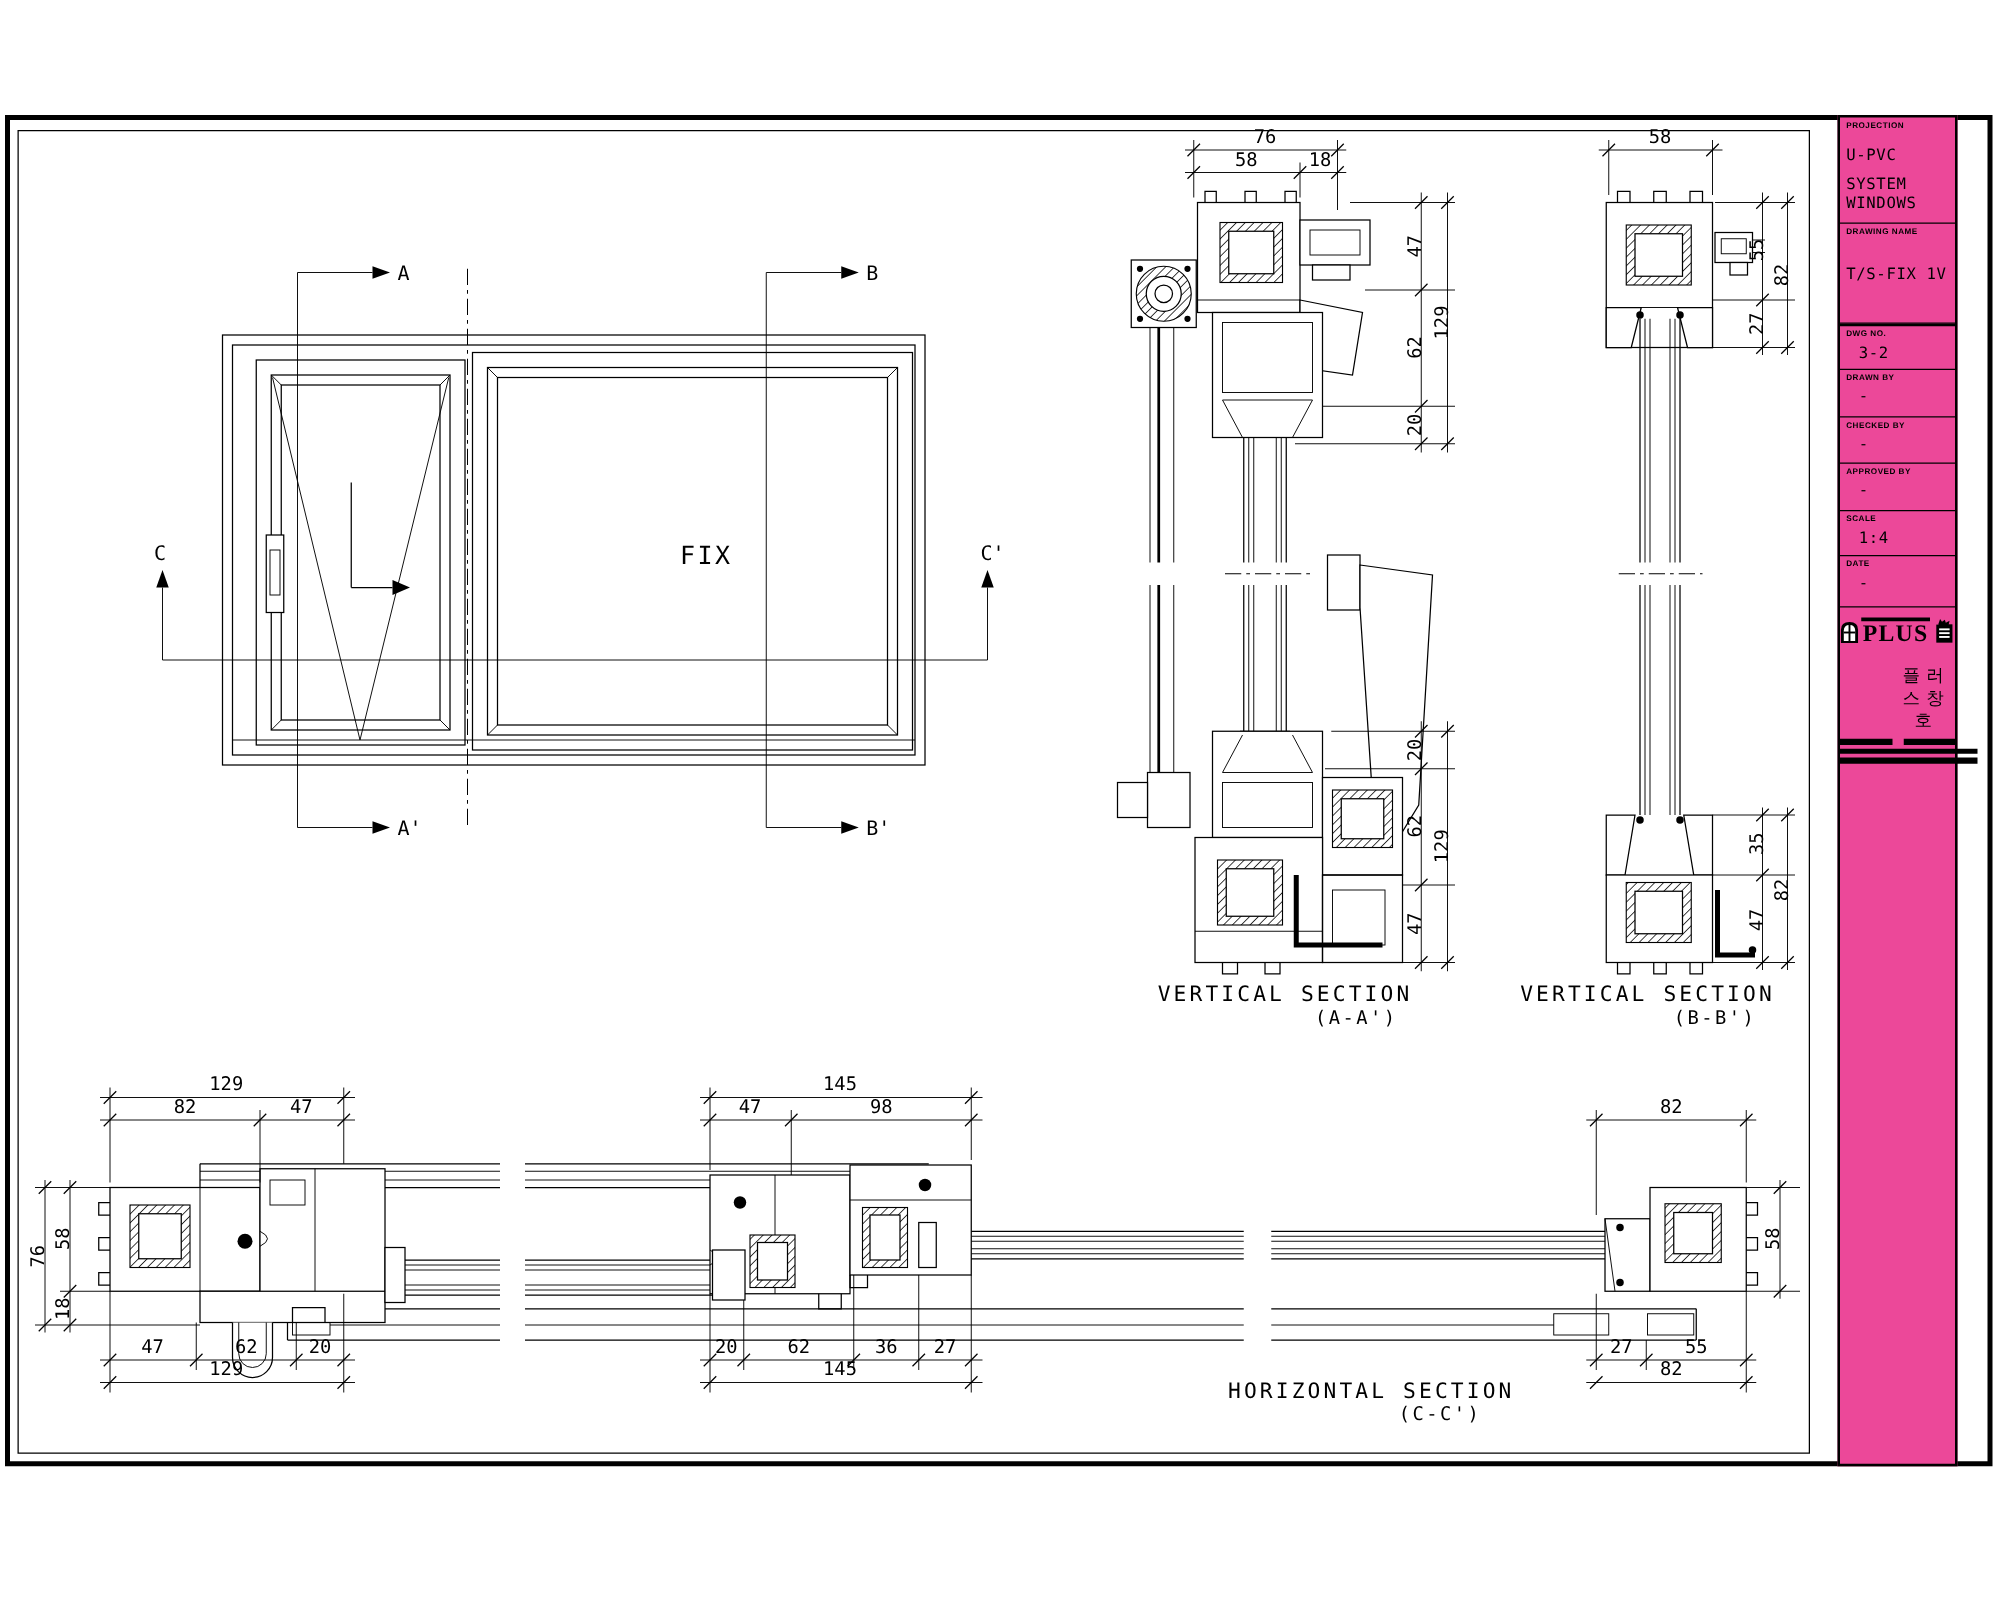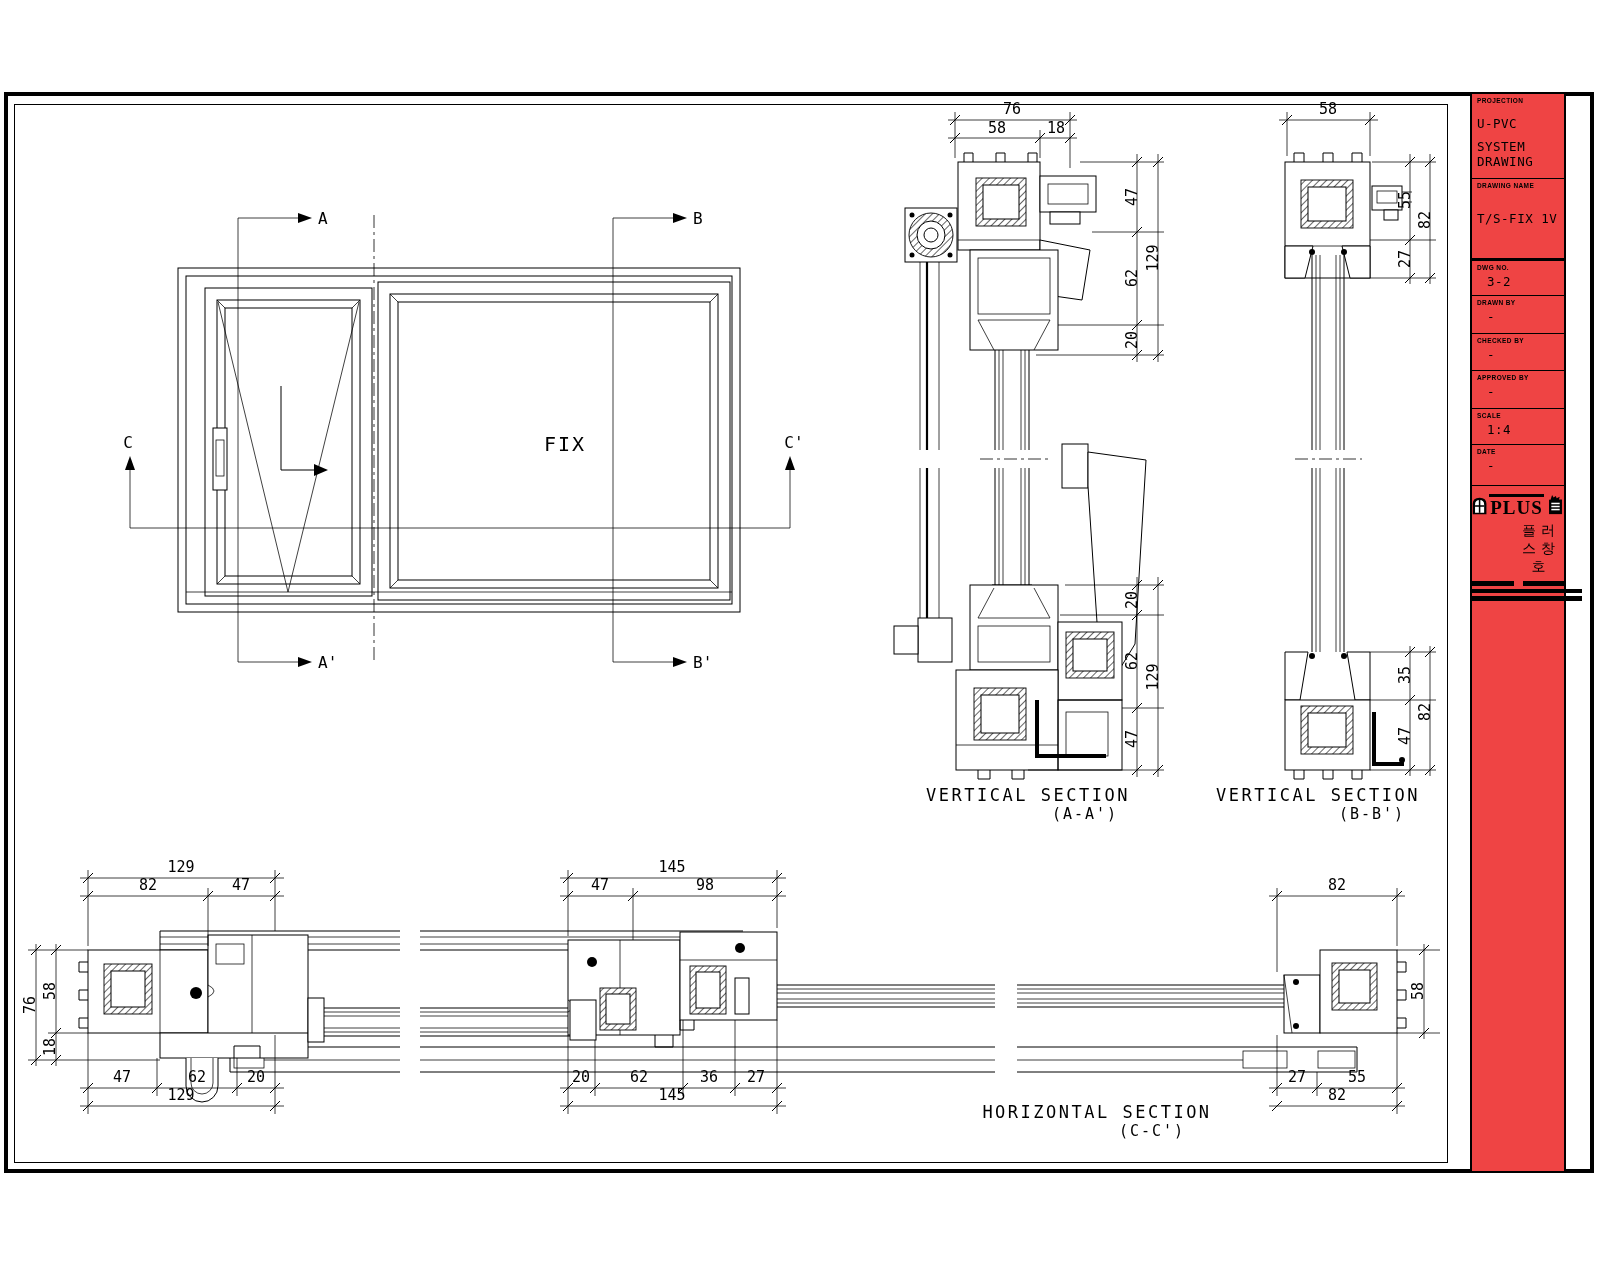--- a/index.html
+++ b/index.html
@@ -21,32 +21,32 @@
   .gap{fill:#fff;stroke:none}
   .cl{stroke:#000;stroke-width:.8;fill:none;stroke-dasharray:13 4 3 4}
   text.d{font-family:"DejaVu Sans Mono",monospace;font-size:15px;fill:#000;text-anchor:middle}
   text.m{font-family:"DejaVu Sans Mono",monospace;font-size:16px;fill:#000}
   text.mm{font-family:"DejaVu Sans Mono",monospace;font-size:16px;fill:#000;text-anchor:middle}
   text.fx{font-family:"DejaVu Sans Mono",monospace;font-size:20px;fill:#000;text-anchor:middle;letter-spacing:2px}
   text.t{font-family:"DejaVu Sans Mono",monospace;font-size:17px;fill:#000;text-anchor:middle;letter-spacing:2.5px}
   text.t2{font-family:"DejaVu Sans Mono",monospace;font-size:15px;fill:#000;text-anchor:middle;letter-spacing:2px}
   
   .tb{position:absolute;left:1470px;top:92px;width:96px;height:1081px;border:2.5px solid #000;
-      box-sizing:border-box;background:#ef4444;}
+      box-sizing:border-box;background:#ec4899;}
   .tbrow{border-bottom:1.5px solid #000;box-sizing:border-box;padding:3px 5px;position:relative;overflow:hidden;}
   .tlabel{font-size:6.5px;font-weight:bold;letter-spacing:.4px;}
   .tval{font-family:"DejaVu Sans Mono",monospace;font-size:12.5px;letter-spacing:.5px;}
   .rules{margin:14px 2px 0 24px;height:558px;
          background:repeating-linear-gradient(to bottom,#000 0 1px,transparent 1px 18.6px);}
   .thick-top{border-top:2.5px solid #000;}
   .tb-logo{padding-top:6px;text-align:center;}
   .logo-row{display:flex;align-items:flex-end;justify-content:center;gap:2px;height:26px;}
   .plus-wrap{border-top:3px solid #000;font-weight:bold;font-size:19px;letter-spacing:1px;
              font-family:Liberation Serif, serif;line-height:21px;padding:0 1px;}
-  .kr{font-size:14px;letter-spacing:5px;margin-top:4px;font-family:Liberation Mono, monospace;padding-left:46px;}
+  .kr{font-size:14px;letter-spacing:5px;margin-top:14px;font-family:Liberation Mono, monospace;padding-left:46px;}
   .barrow{display:flex;gap:9px;justify-content:center;margin-top:5px;}
   .barrow span{width:50px;height:5px;background:#000;}
   .barfull{width:110px;height:4px;background:#000;margin:3px auto 0;}
   .barfull2{width:110px;height:5px;background:#000;margin:3px auto 0;}
 </style>
 </head>
 <body>
 
 <div class="sheet">
   <div class="outer-border"></div>
@@ -575,21 +575,21 @@
       </g>
       <text class="t" x="1097" y="1118">HORIZONTAL SECTION</text>
       <text class="t2" x="1152" y="1136">(C-C')</text>
     </g>
   </svg>
 
   <div class="tb">
     <div class="tbrow" style="height:85px">
       <div class="tlabel">PROJECTION</div>
       <div class="tval" style="margin-top:12px">U-PVC</div>
-      <div class="tval" style="margin-top:8px">SYSTEM DRAWING</div>
+      <div class="tval" style="margin-top:8px">SYSTEM WINDOWS</div>
     </div>
     <div class="tbrow" style="height:80px">
       <div class="tlabel">DRAWING NAME</div>
       <div class="tval" style="margin-top:22px">T/S-FIX 1V</div>
     </div>
     <div class="tbrow thick-top" style="height:37px">
       <div class="tlabel">DWG NO.</div>
       <div class="tval" style="margin-top:3px;padding-left:10px">3-2</div>
     </div>
     <div class="tbrow" style="height:38px">

